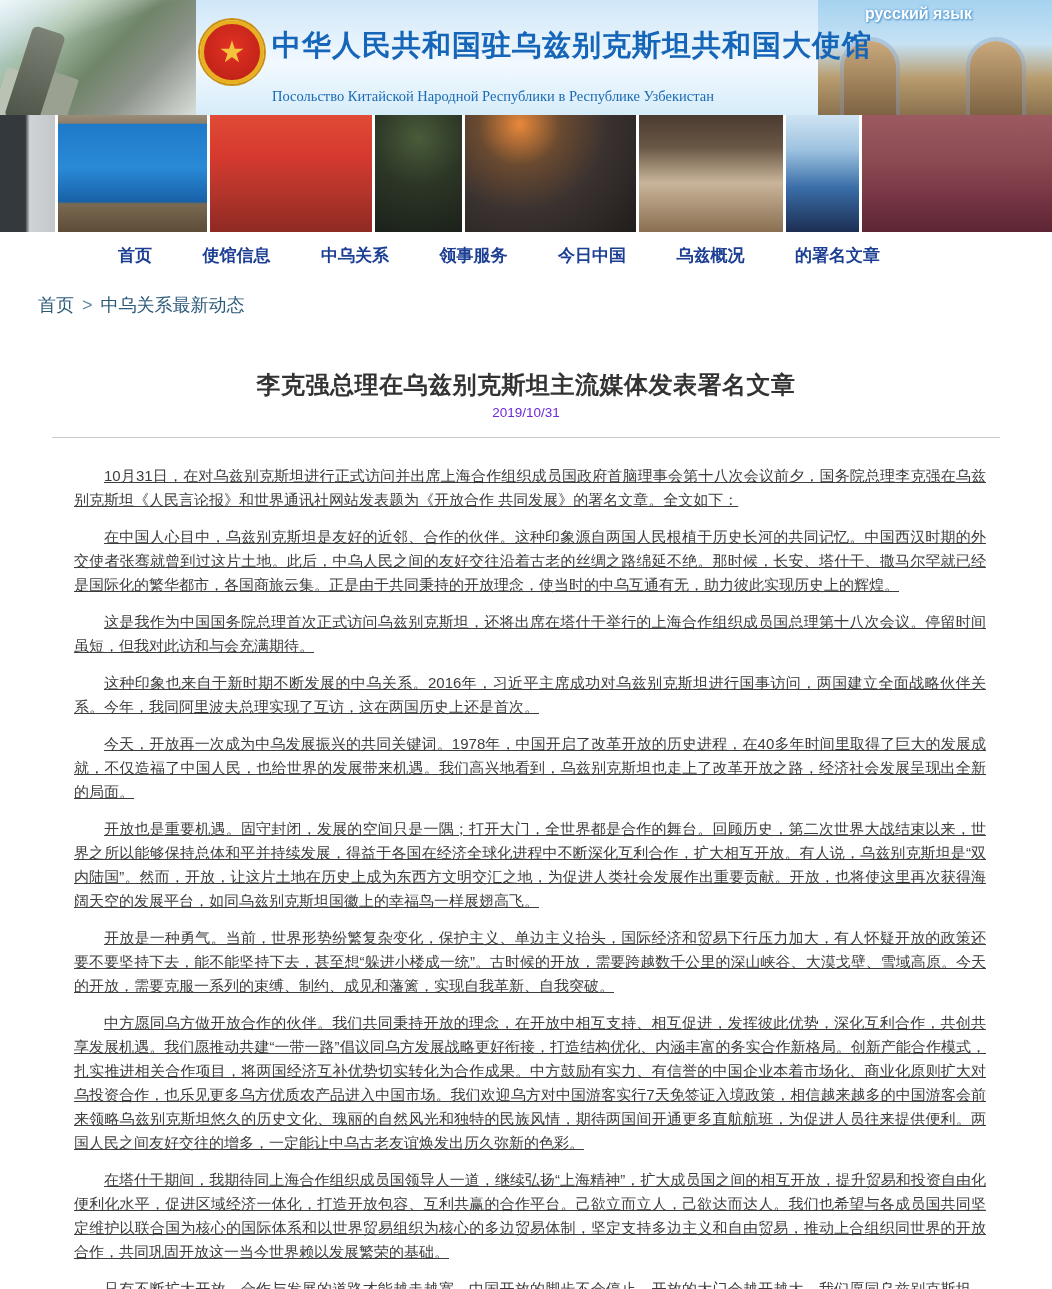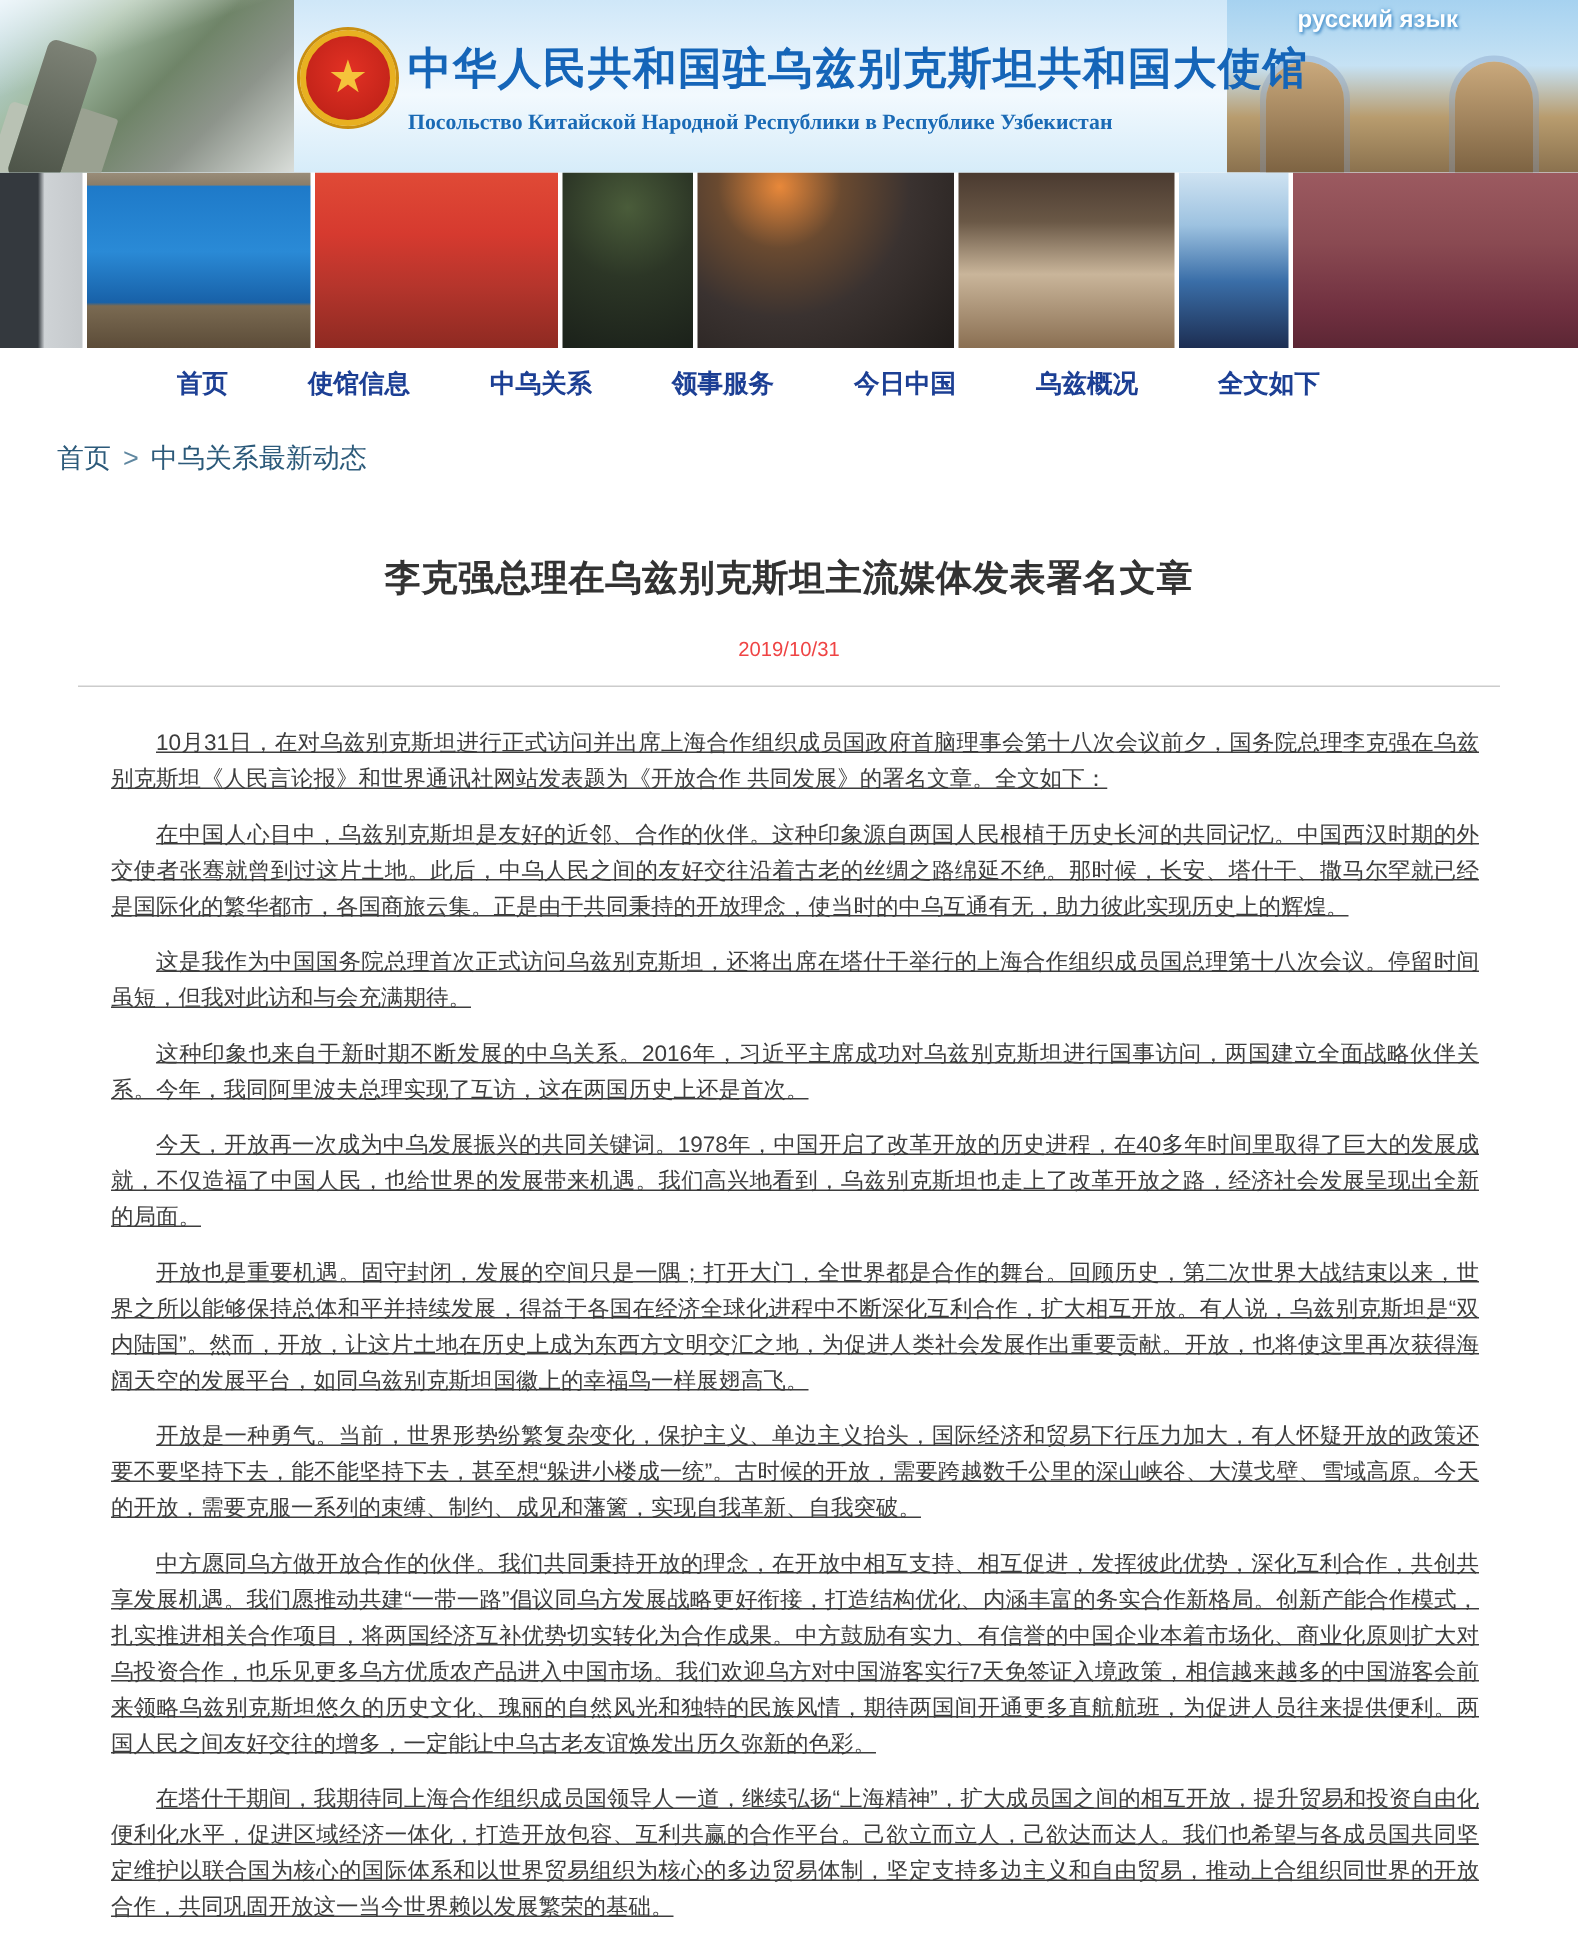--- a/index.html
+++ b/index.html
@@ -62,24 +62,24 @@
   }
   .titles { position: absolute; left: 272px; top: 26px; width: 540px; }
   .title-cn {
     color: #1565b8;
     font-size: 29px;
     font-weight: bold;
     letter-spacing: 1px;
     white-space: nowrap;
   }
   .title-ru {
-    margin-top: 8px;
+    margin-top: 22px;
     color: #1a6ab5;
     font-size: 14.5px;
-    font-weight: bold;
+    font-weight: normal;
     font-family: "Liberation Serif", "DejaVu Serif", serif;
     white-space: nowrap;
   }
   .lang-link {
     position: absolute; right: 80px; top: 5px;
     z-index: 3;
     color: #ffffff;
     font-size: 16px;
     font-weight: bold;
     text-shadow: 0 0 3px #5a9fd4, 1px 1px 2px #4a8fc8;
@@ -130,23 +130,23 @@
 
   
   .article-head { margin-top: 52px; text-align: center; }
   .article-title {
     font-size: 24px;
     font-weight: bold;
     color: #333333;
     letter-spacing: 0.5px;
   }
   .article-date {
-    margin-top: 24px;
+    margin-top: 4px;
     font-size: 13.5px;
-    color: #ef4444;
+    color: #6d28d9;
   }
   .head-rule {
     margin: 17px 52px 0 52px;
     border: none;
     border-top: 1px solid #cccccc;
     height: 0;
   }
   .article-body {
     margin: 26px 66px 0 74px;
     color: #3d3d3d;
@@ -185,21 +185,21 @@
   <div class="thumb t8"></div>
 </div>
 
 <div class="main-nav">
   <a class="nav-item">首页</a>
   <a class="nav-item">使馆信息</a>
   <a class="nav-item">中乌关系</a>
   <a class="nav-item">领事服务</a>
   <a class="nav-item">今日中国</a>
   <a class="nav-item">乌兹概况</a>
-  <a class="nav-item">全文如下</a>
+  <a class="nav-item">的署名文章</a>
 </div>
 
 <div class="breadcrumb">
   <a>首页</a><span class="sep">&gt;</span><a>中乌关系最新动态</a>
 </div>
 
 <div class="article-head">
   <div class="article-title">李克强总理在乌兹别克斯坦主流媒体发表署名文章</div>
   <div class="article-date">2019/10/31</div>
 </div>

